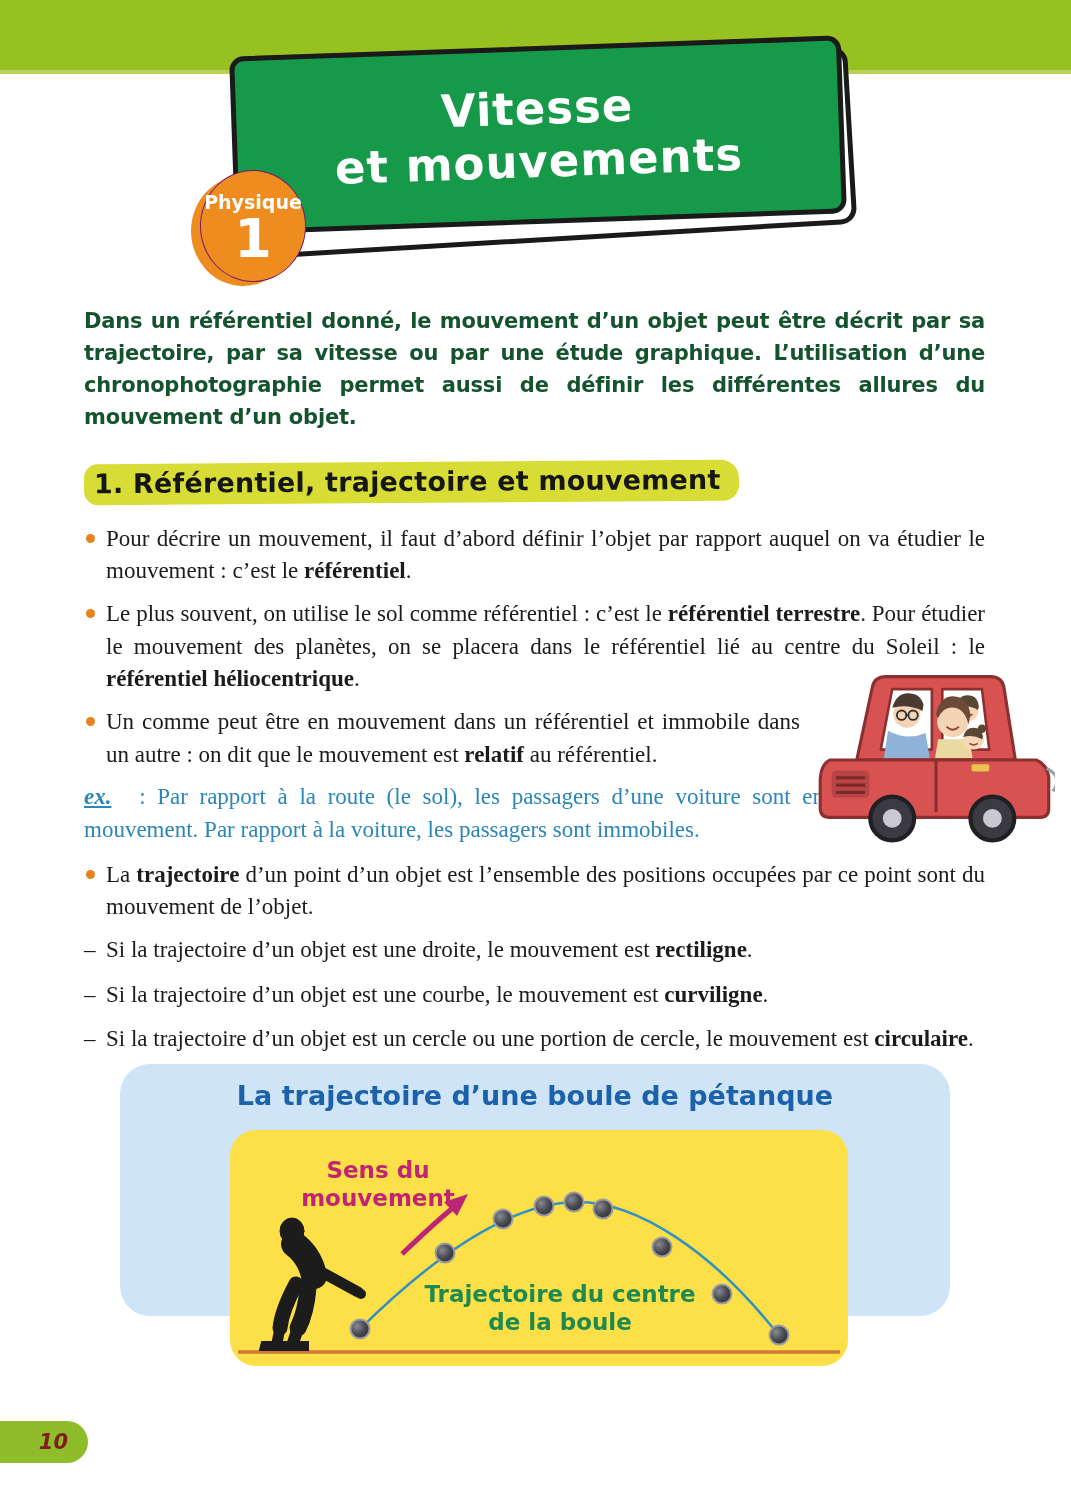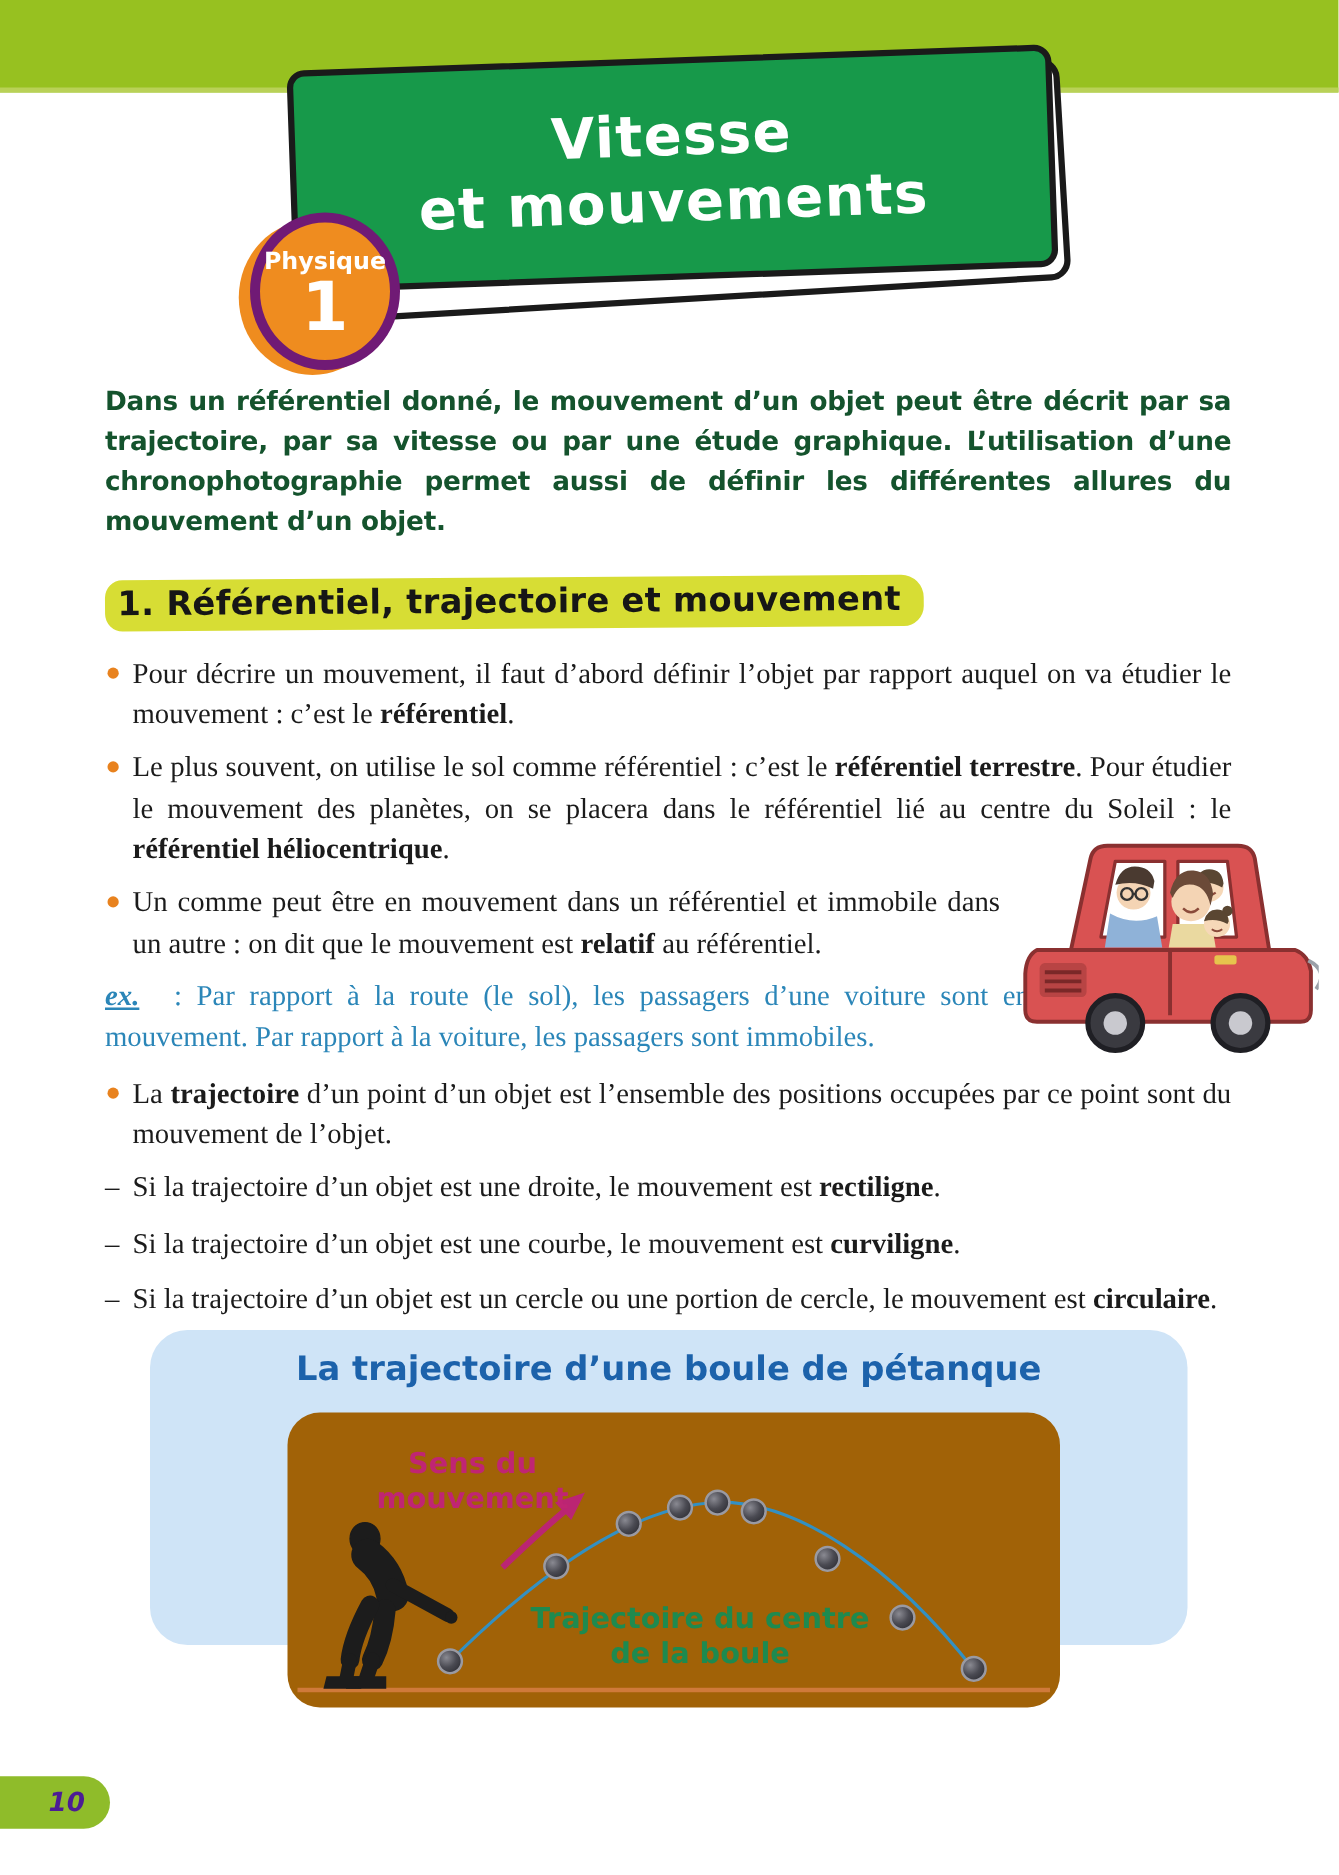--- a/index.html
+++ b/index.html
@@ -9,21 +9,21 @@
   
   .band{position:absolute;left:0;top:0;width:1071px;height:70px;background:#97c120;border-bottom:4px solid #b9d157;}
 
   
   .title-wrap{position:absolute;left:232px;top:46px;width:612px;height:178px;transform:rotate(-2deg);}
   .title-back{position:absolute;left:10px;top:18px;width:600px;height:168px;background:#ffffff;border:5px solid #1a1a1a;border-radius:16px;transform:rotate(-1.4deg);}
   .title-front{position:absolute;left:0;top:0;width:602px;height:168px;background:#17994a;border:5px solid #1a1a1a;border-radius:14px;display:flex;flex-direction:column;align-items:center;justify-content:center;}
   .title-front .l1,.title-front .l2{color:#ffffff;font-family:"DejaVu Sans",sans-serif;font-weight:bold;font-size:45px;line-height:1.18;letter-spacing:1px;}
 
   
-  .badge{position:absolute;left:200px;top:170px;width:104px;height:110px;background:#ef8c1f;border:8px solid #701a75;border-radius:50%;box-shadow:-10px 5px 0 -1px #ef8c1f;display:flex;flex-direction:column;align-items:center;justify-content:flex-start;z-index:3;}
+  .badge{position:absolute;left:200px;top:170px;width:104px;height:110px;background:#ef8c1f;border:1px solid #701a75;border-radius:50%;box-shadow:-10px 5px 0 -1px #ef8c1f;display:flex;flex-direction:column;align-items:center;justify-content:flex-start;z-index:3;}
   .badge .subject{color:#fff;font-family:"DejaVu Sans",sans-serif;font-weight:bold;font-size:19px;margin-top:20px;}
   .badge .num{color:#fff;font-family:"DejaVu Sans",sans-serif;font-weight:bold;font-size:54px;line-height:0.95;}
 
   
   .content{position:absolute;left:84px;top:306px;width:901px;}
 
   .intro{font-family:"DejaVu Sans",sans-serif;font-weight:bold;font-size:21px;line-height:1.52;color:#14532d;text-align:justify;margin:0 0 28px 0;letter-spacing:-0.2px;}
 
   .section-h{display:inline-block;background:#d7dd34;border-radius:14px 18px 16px 14px;padding:4px 18px 6px 10px;font-family:"DejaVu Sans",sans-serif;font-weight:bold;font-size:27px;color:#161616;letter-spacing:0.2px;transform:rotate(-0.4deg);margin:0 0 20px 0;}
 
@@ -37,25 +37,25 @@
   .blk.example{width:740px;color:#2b86b8;margin-bottom:12px;}
   .blk.example .exlabel{font-style:italic;font-weight:bold;text-decoration:underline;margin-right:16px;}
   .blk b{font-weight:bold;}
 
   
   .car{position:absolute;left:815px;top:664px;width:240px;height:190px;}
 
   
   .figure{position:absolute;left:120px;top:1064px;width:830px;height:252px;background:#cfe4f7;border-radius:30px;}
   .figure .ftitle{text-align:center;margin-top:16px;font-family:"DejaVu Sans",sans-serif;font-weight:bold;font-size:27px;color:#1c62ab;}
-  .figure .inner{position:absolute;left:110px;top:66px;width:618px;height:236px;background:#a16207;border-radius:26px;}
+  .figure .inner{position:absolute;left:110px;top:66px;width:618px;height:236px;background:#fde047;border-radius:26px;}
 
   
   .pill{position:absolute;left:0;top:1421px;width:88px;height:42px;background:#8fbc2a;border-radius:0 21px 21px 0;display:flex;align-items:center;justify-content:flex-end;padding-right:20px;box-sizing:border-box;}
-  .pill span{color:#4c1d95;font-family:"DejaVu Sans",sans-serif;font-weight:bold;font-size:21px;font-style:italic;}
+  .pill span{color:#7f1d1d;font-family:"DejaVu Sans",sans-serif;font-weight:bold;font-size:21px;font-style:italic;}
 
   svg text{font-family:"DejaVu Sans",sans-serif;font-weight:bold;}
 </style>
 </head>
 <body>
 
 <div class="page">
 
   <div class="band"></div>
 

